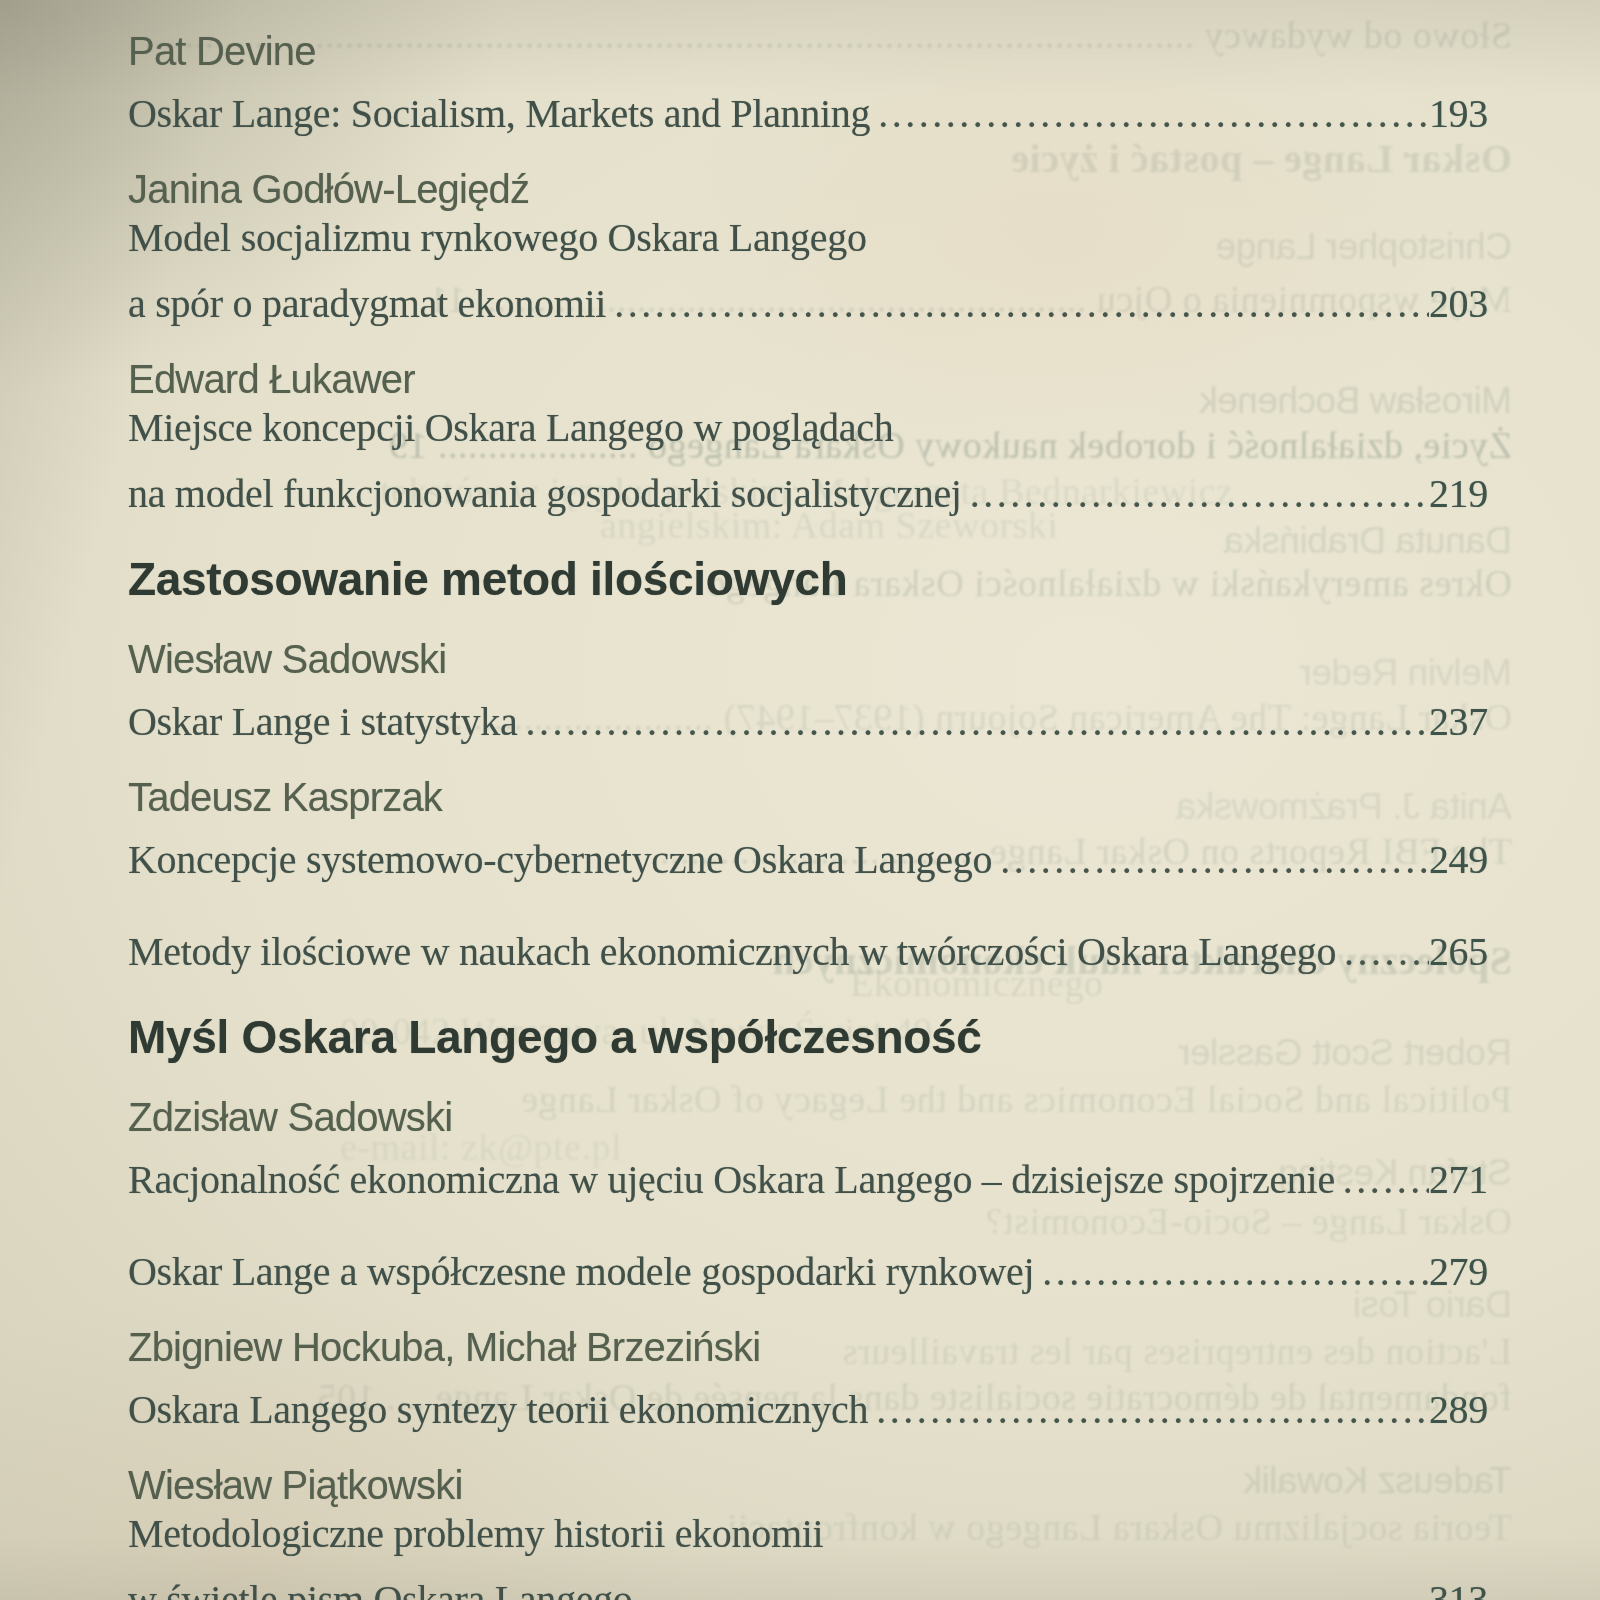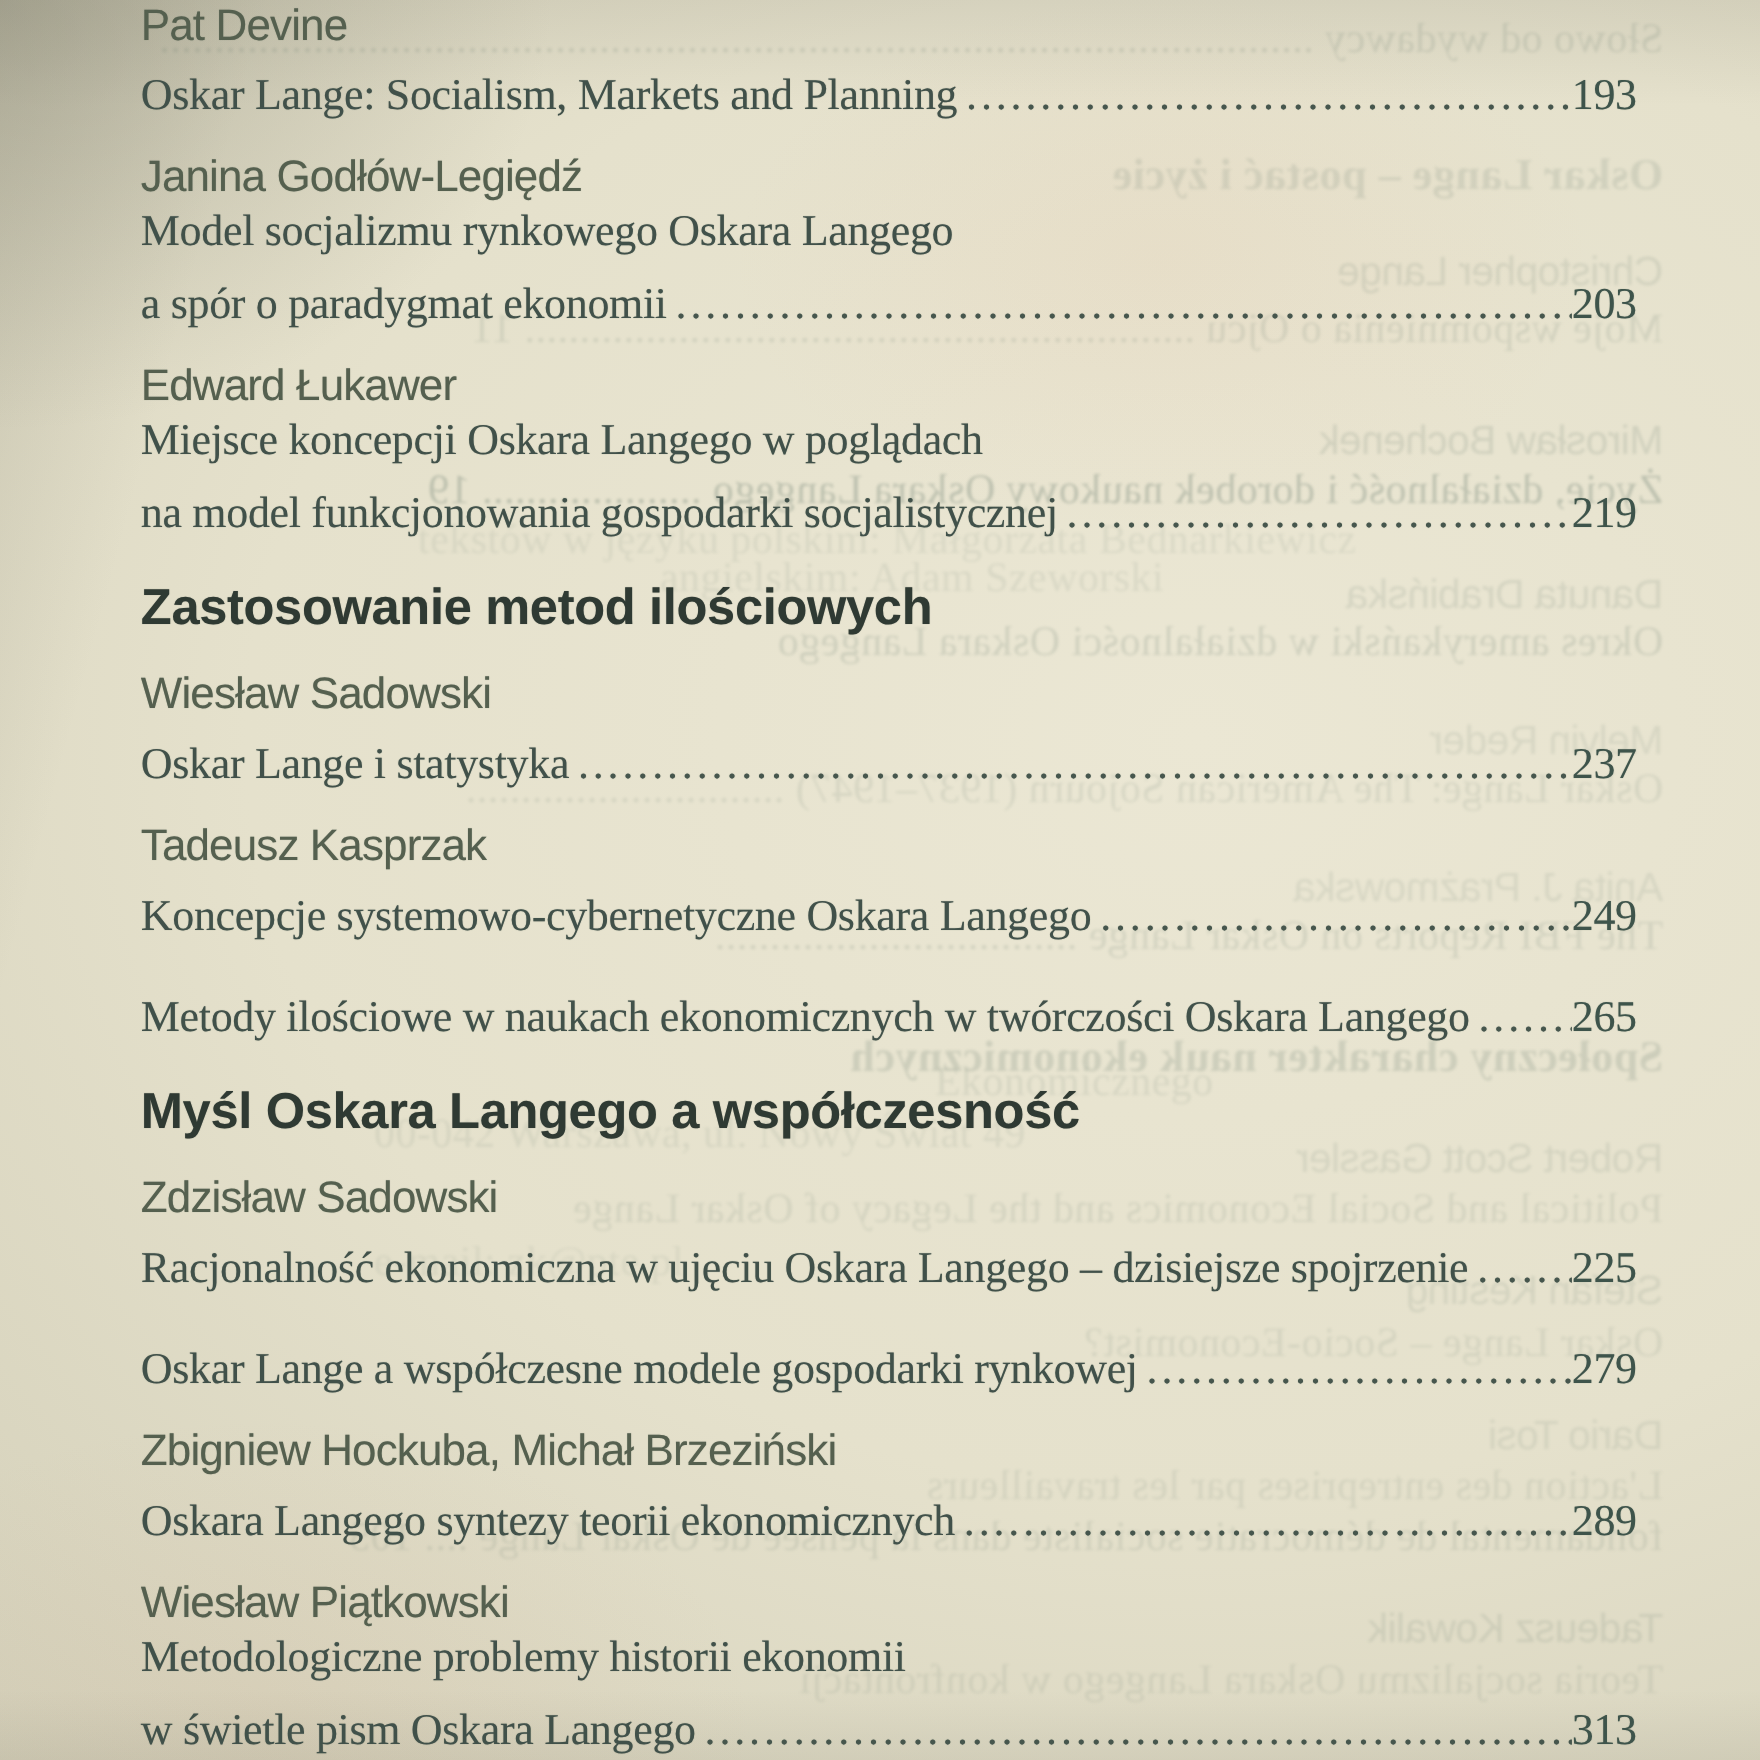--- a/index.html
+++ b/index.html
@@ -26,21 +26,21 @@
     filter:blur(1.3px);
     pointer-events:none;
   }
   .mirror{transform:scaleX(-1);}
   .gserif{font-family:"Liberation Serif",serif;font-size:38px;letter-spacing:0.5px;}
   .gbold {font-family:"Liberation Serif",serif;font-size:40px;font-weight:700;letter-spacing:0.5px;}
   .gsans {font-family:"Liberation Sans",sans-serif;font-size:37px;letter-spacing:-0.5px;}
   
   .toc{
     position:absolute;inset:0;
-    padding:0 112px 0 128px;
+    padding:28px 112px 0 128px;
   }
   .entry{margin-bottom:26px;}
   .author{
     font-family:"Liberation Sans",sans-serif;
     font-size:40px;line-height:46px;letter-spacing:-0.8px;
     color:#55604f;
     text-shadow:0 0 1px rgba(70,85,75,0.35);
   }
   .tline{
     font-family:"Liberation Serif",serif;
@@ -170,21 +170,21 @@
 
     <h2 class="heading">Myśl Oskara Langego a współczesność</h2>
 
     <div>
 
       <div class="entry">
         <div class="author">Zdzisław Sadowski</div>
         <div class="tline leaderline">
           <span class="ttext">Racjonalność ekonomiczna w ujęciu Oskara Langego – dzisiejsze spojrzenie</span>
           <span class="dots">..........................................................................................................................................................................</span>
-          <span class="pnum">225</span>
+          <span class="pnum">271</span>
         </div>
       </div>
 
       <div class="entry">
         <div class="tline leaderline">
           <span class="ttext">Oskar Lange a współczesne modele gospodarki rynkowej</span>
           <span class="dots">..........................................................................................................................................................................</span>
           <span class="pnum">279</span>
         </div>
       </div>

